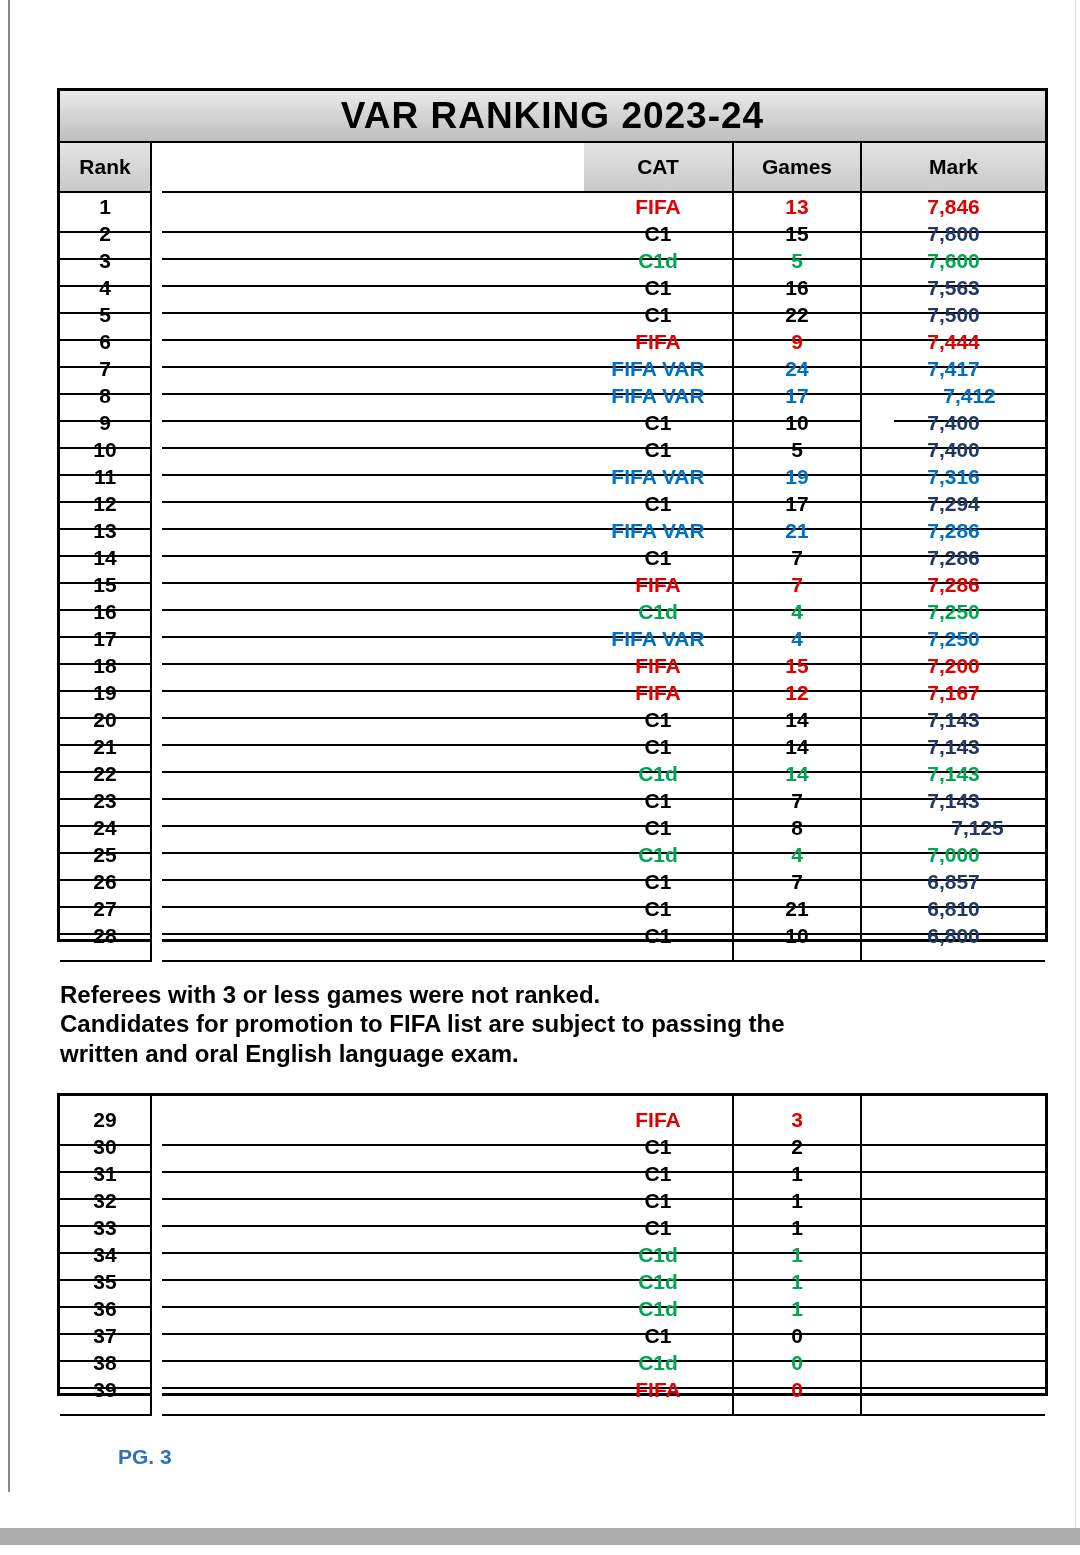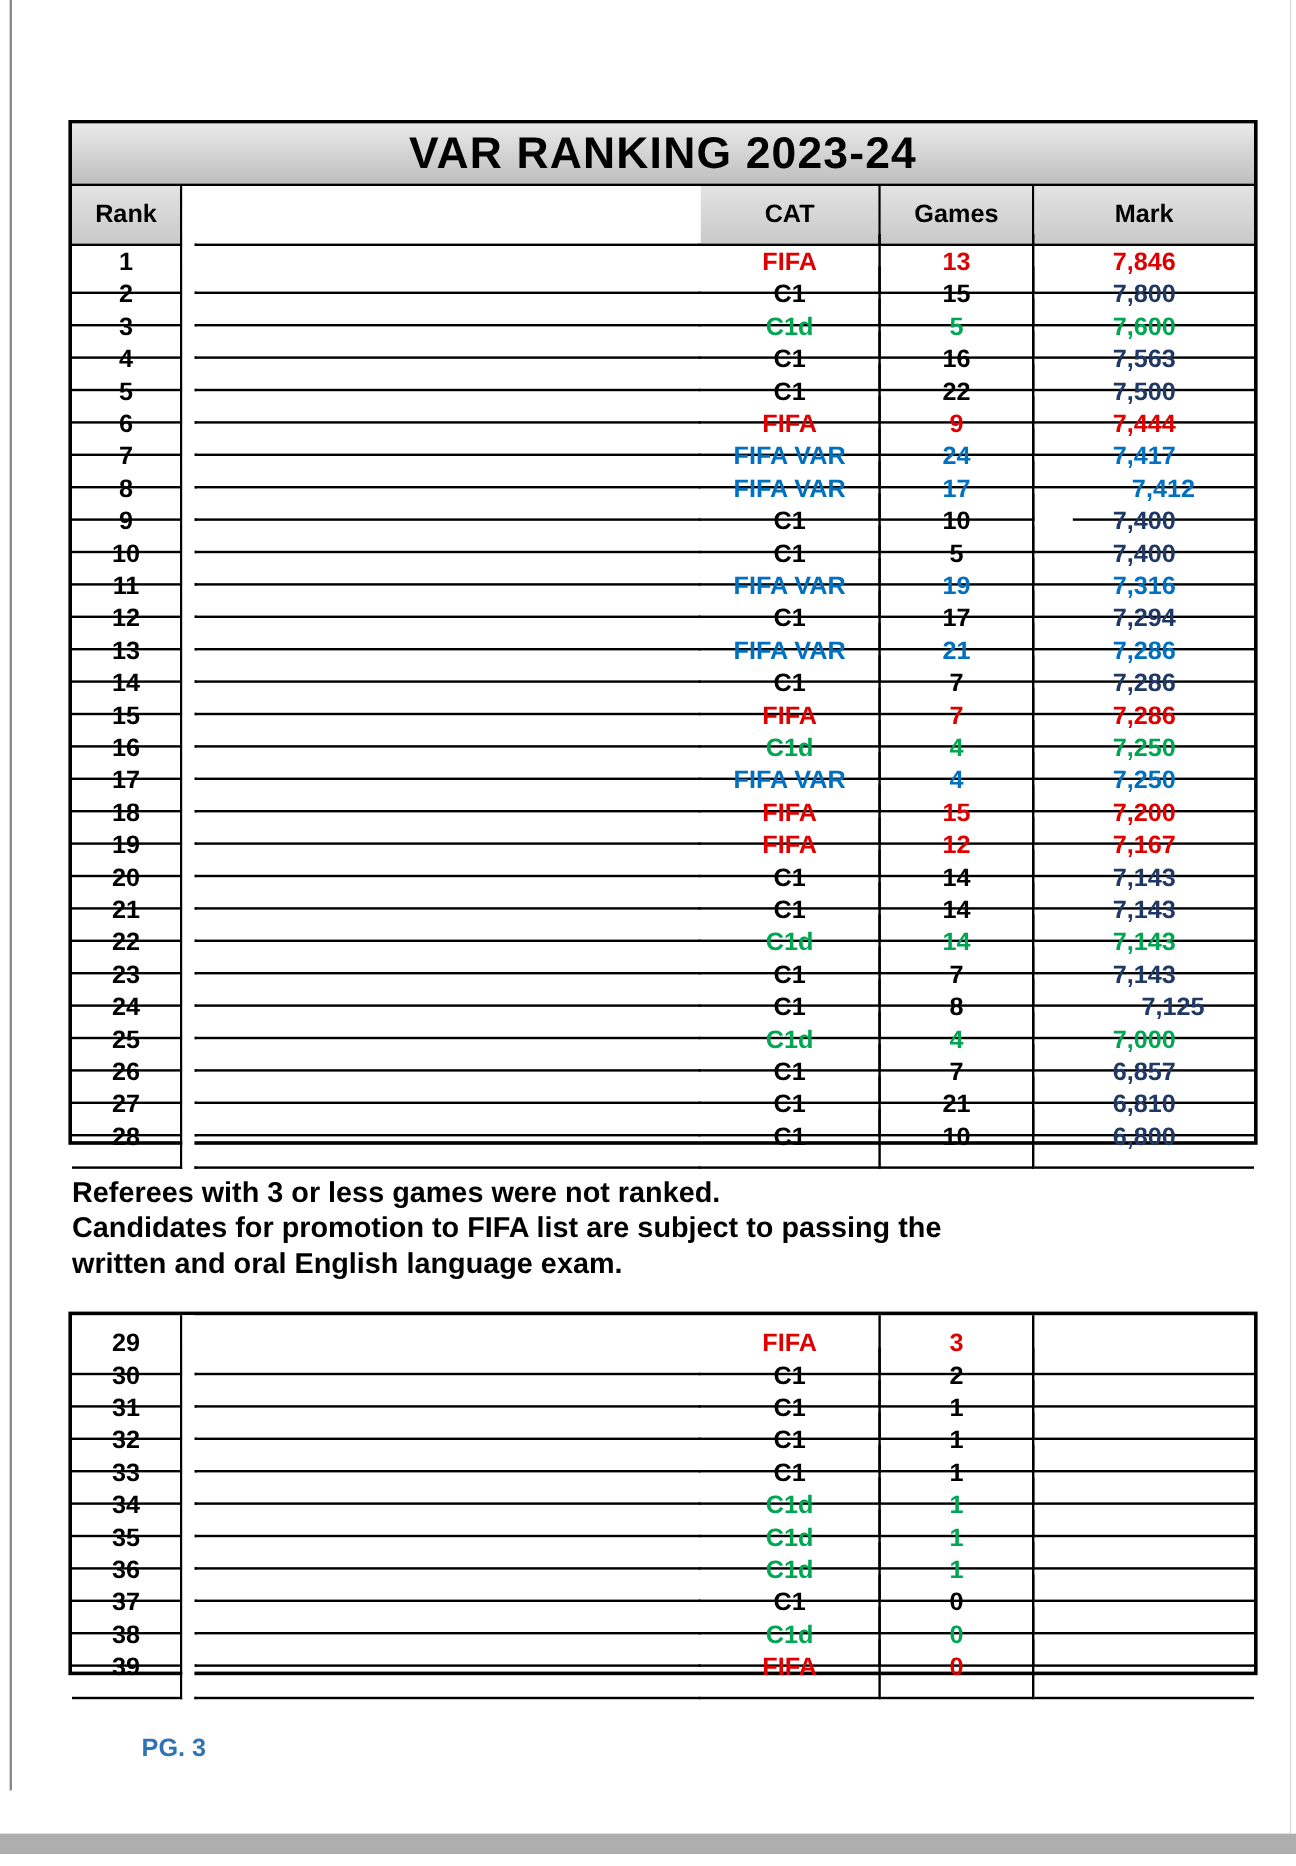--- a/index.html
+++ b/index.html
@@ -18,21 +18,21 @@
   .right-edge-line { position:absolute; right:4px; top:0; width:1px; height:1528px; background:#d8d8d8; }
 
   .tbl {
     position:absolute;
     left:57px;
     width:991px;
     border:3px solid #000;
     background:#fff;
     box-sizing:border-box;
   }
-  #table1 { top:100px; }
+  #table1 { top:88px; }
   #table2 { top:1093px; }
 
   .title-bar {
     height:50px;
     background:linear-gradient(#e9e9e9,#bfbfbf);
     border-bottom:2px solid #000;
     display:flex; align-items:center; justify-content:center;
     font-size:37px; letter-spacing:1px;
   }
 

